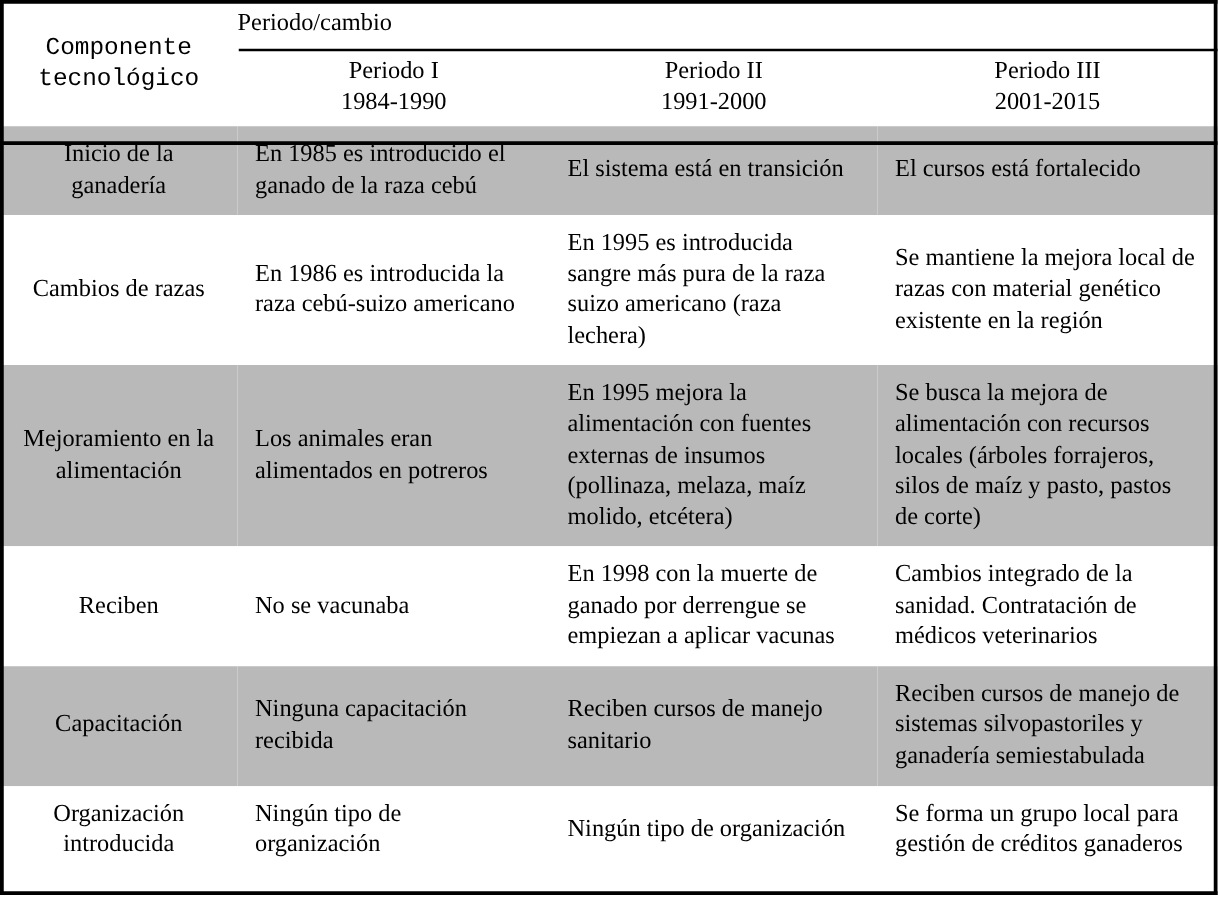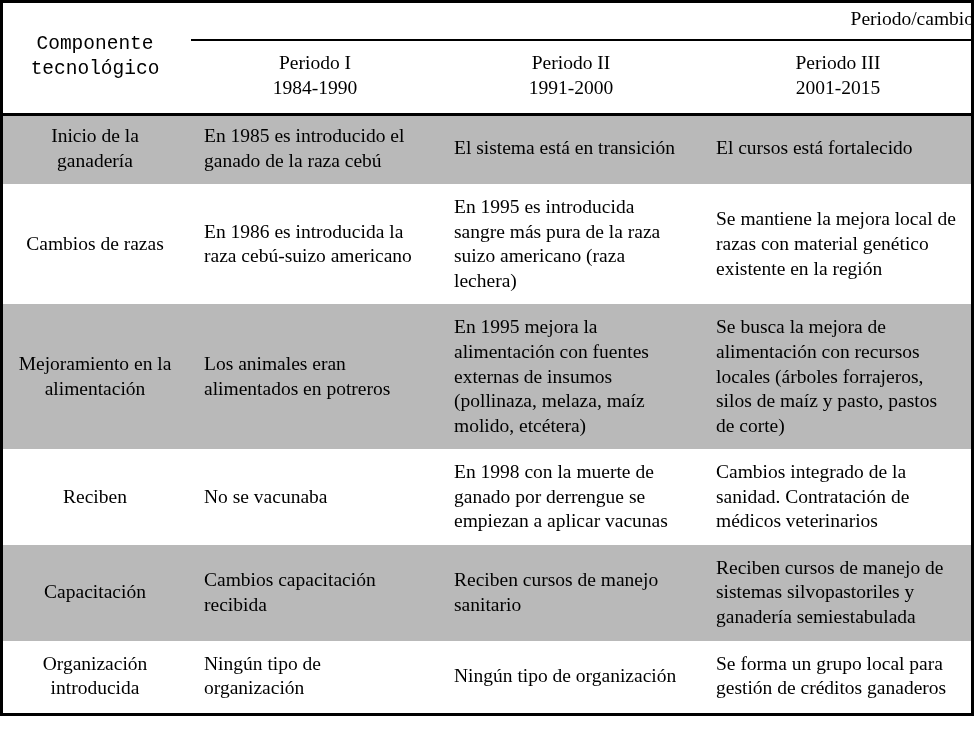--- a/index.html
+++ b/index.html
@@ -79,21 +79,21 @@
   
   .th {
     vertical-align: middle;
     text-align: center;
     padding: 0 10px;
     border: 0;
     background: #ffffff;
   }
   .th-span {
     vertical-align: middle;
-    text-align: right;
+    text-align: left;
     padding: 0;
     border: 0;
     background: #ffffff;
     height: 39px;
   }
   .th-blank {
     border: 0;
     background: #ffffff;
     padding: 0;
   }
@@ -137,21 +137,21 @@
       <tr>
         <td class="th-blank" rowspan="2">
           <div class="th" style="padding:0;font-family:Liberation Mono, monospace;">
             <span class="period-line">Componente</span>
             <span class="period-line">tecnológico</span>
           </div>
         </td>
         <td class="th-span" colspan="3">Periodo/cambio</td>
       </tr>
       <tr>
-        <td class="th" style="height:74px;">
+        <td class="th" style="height:62px;">
           <span class="period-line">Periodo I</span>
           <span class="period-line">1984-1990</span>
         </td>
         <td class="th">
           <span class="period-line">Periodo II</span>
           <span class="period-line">1991-2000</span>
         </td>
         <td class="th">
           <span class="period-line">Periodo III</span>
           <span class="period-line">2001-2015</span>
@@ -219,21 +219,21 @@
         <td class="cell col-period">
             <span class="cell-text">Cambios integrado de la sanidad. Contratación de médicos veterinarios</span>
           </td>
       </tr>
 
       <tr class="shaded">
         <td class="cell col-component">
             <span class="cell-text">Capacitación</span>
           </td>
         <td class="cell col-period">
-            <span class="cell-text">Cambios capacitación recibida</span>
+            <span class="cell-text">Ninguna capacitación recibida</span>
           </td>
         <td class="cell col-period">
             <span class="cell-text">Reciben cursos de manejo sanitario</span>
           </td>
         <td class="cell col-period">
             <span class="cell-text">Reciben cursos de manejo de sistemas silvopastoriles y ganadería semiestabulada</span>
           </td>
       </tr>
 
       <tr class="plain">

